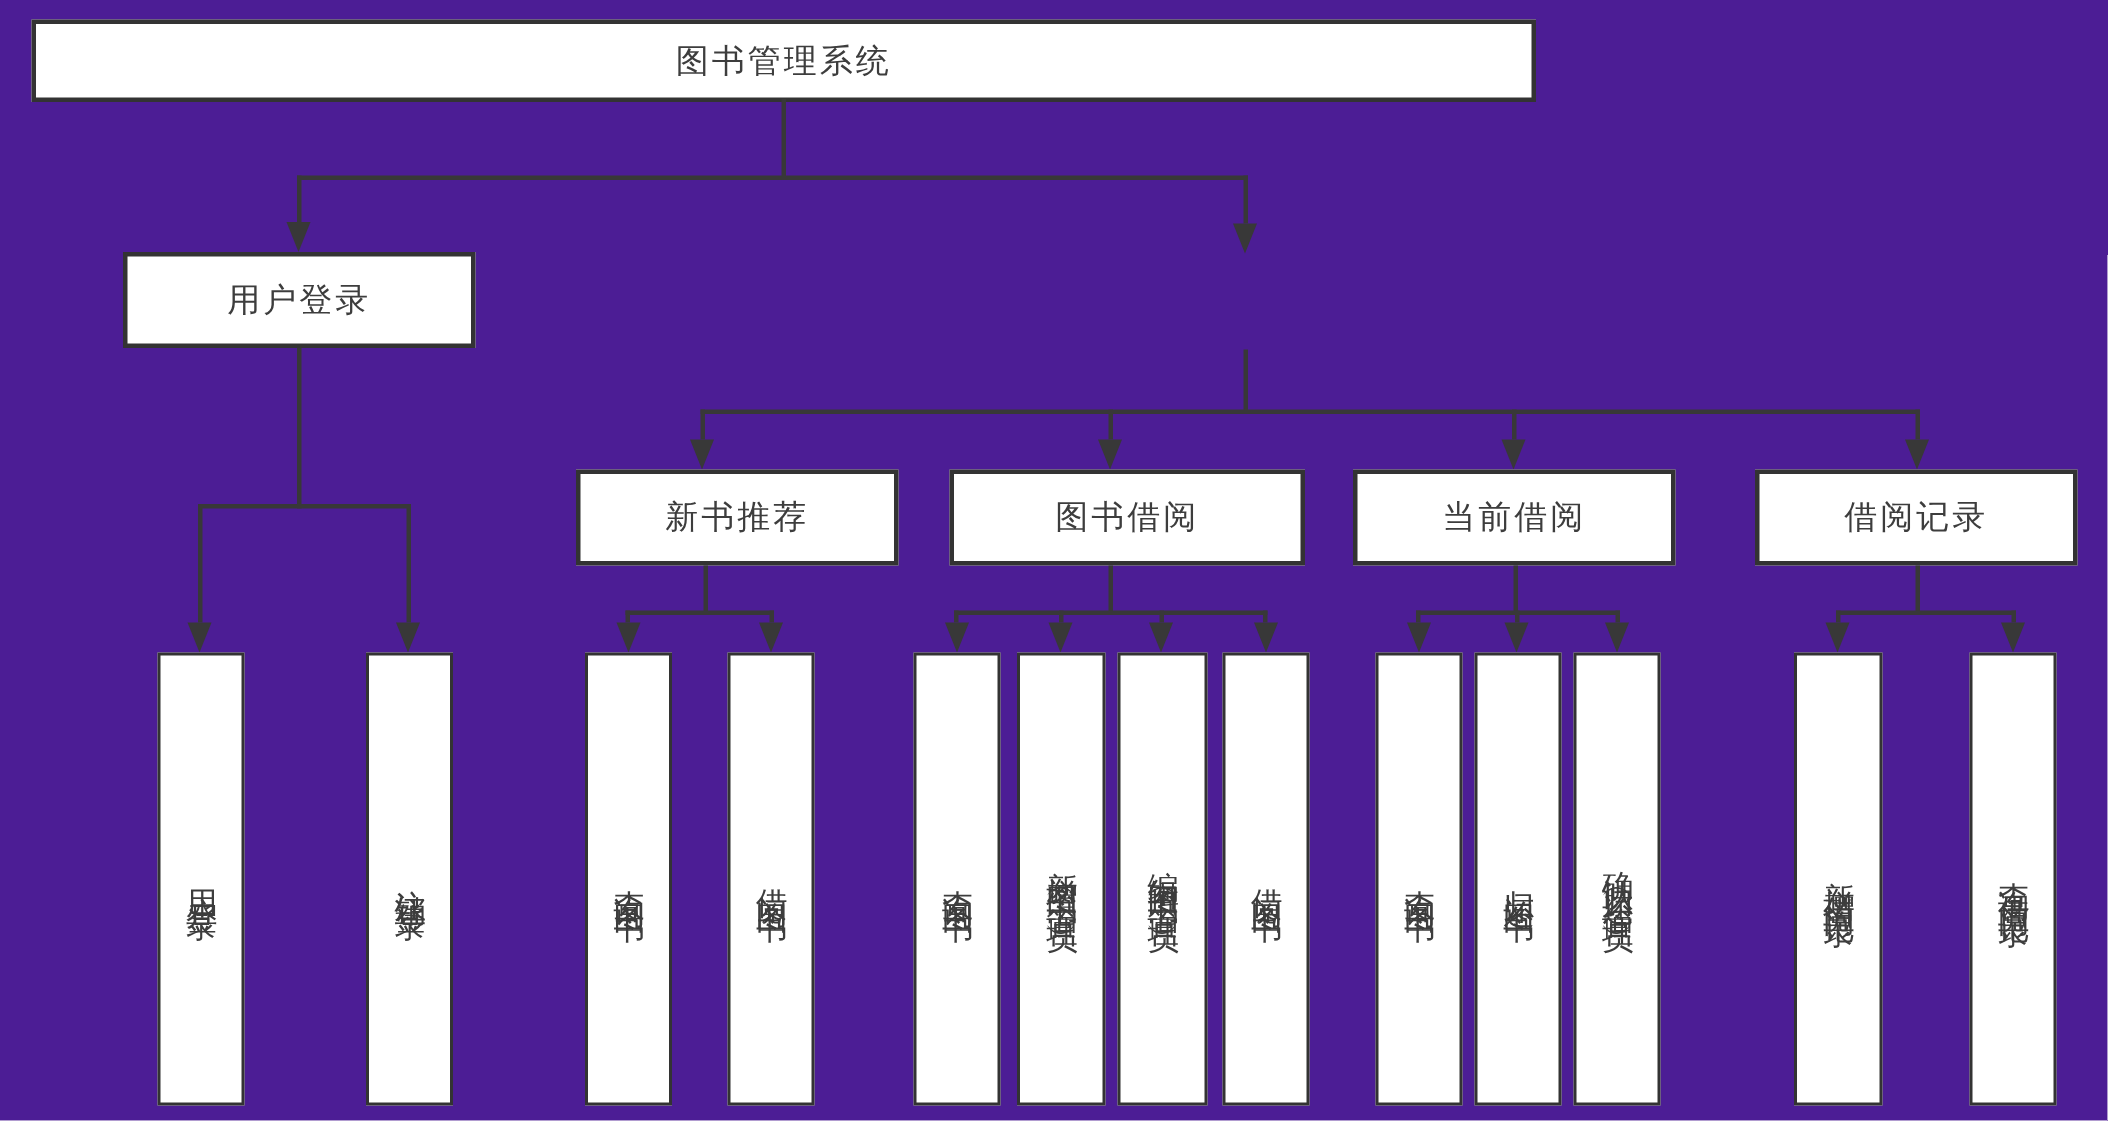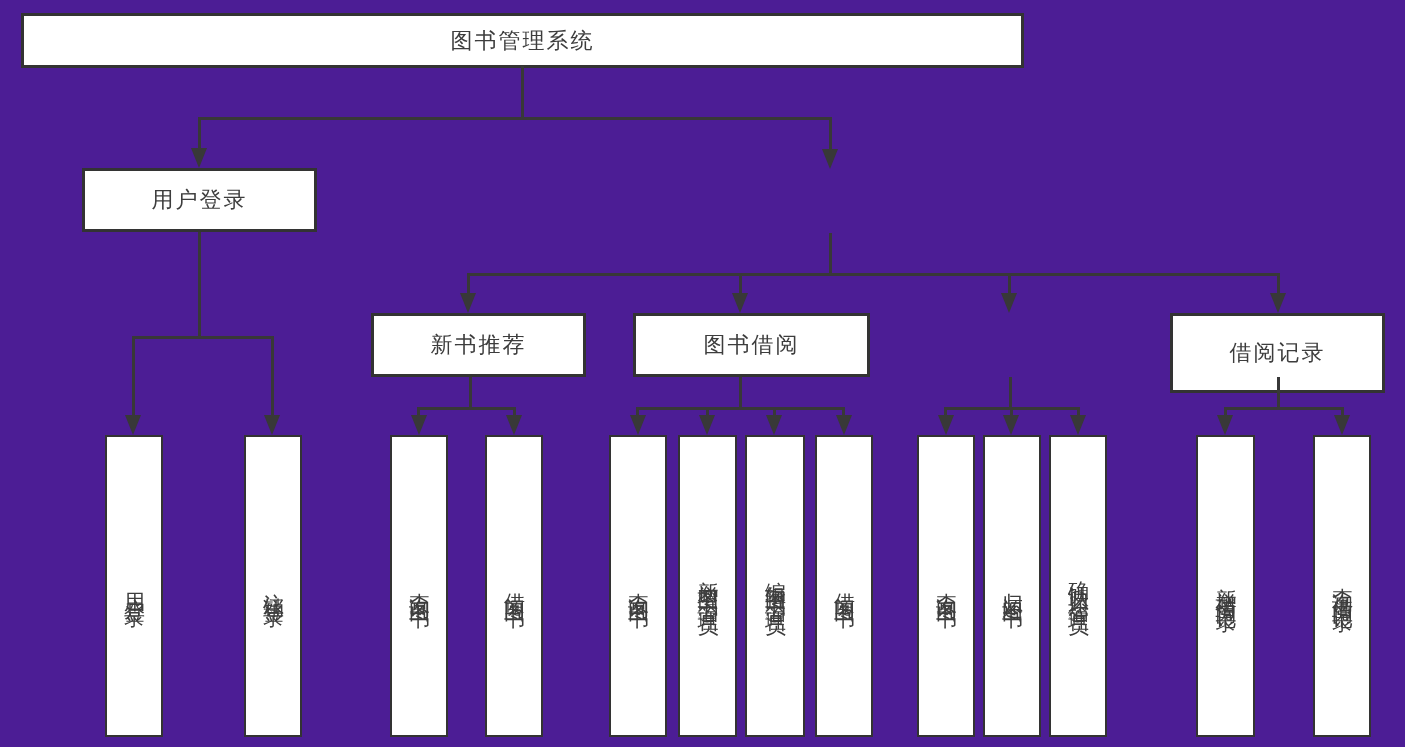--- a/index.html
+++ b/index.html
@@ -87,27 +87,30 @@
   <div class="hline" style="left:467px; top:273px; width:813px;"></div>
   <div class="vline" style="left:467px; top:273px; height:20px;"></div>
   <div class="arrow" style="left:460px; top:293px;"></div>
   <div class="vline" style="left:739px; top:273px; height:20px;"></div>
   <div class="arrow" style="left:732px; top:293px;"></div>
   <div class="vline" style="left:1008px; top:273px; height:20px;"></div>
   <div class="arrow" style="left:1001px; top:293px;"></div>
   <div class="vline" style="left:1277px; top:273px; height:20px;"></div>
   <div class="arrow" style="left:1270px; top:293px;"></div>
 
-  <div class="box" style="left:371px; top:313px; width:215px; height:64px;">
+  <div class="box" style="left:384px; top:313px; width:215px; height:64px;">
     <span>新书推荐</span>
   </div>
   <div class="box" style="left:633px; top:313px; width:237px; height:64px;">
     <span>图书借阅</span>
   </div>
-  <div class="box" style="left:1170px; top:313px; width:215px; height:80px;">
+  <div class="box" style="left:902px; top:313px; width:215px; height:64px;">
+    <span>当前借阅</span>
+  </div>
+  <div class="box" style="left:1170px; top:313px; width:215px; height:64px;">
     <span>借阅记录</span>
   </div>
 
   <div class="vline" style="left:469px; top:377px; height:33px;"></div>
   <div class="hline" style="left:417px; top:407px; width:99px;"></div>
   <div class="vline" style="left:417px; top:407px; height:8px;"></div>
   <div class="arrow" style="left:411px; top:415px;"></div>
   <div class="vline" style="left:513px; top:407px; height:8px;"></div>
   <div class="arrow" style="left:506px; top:415px;"></div>
 

